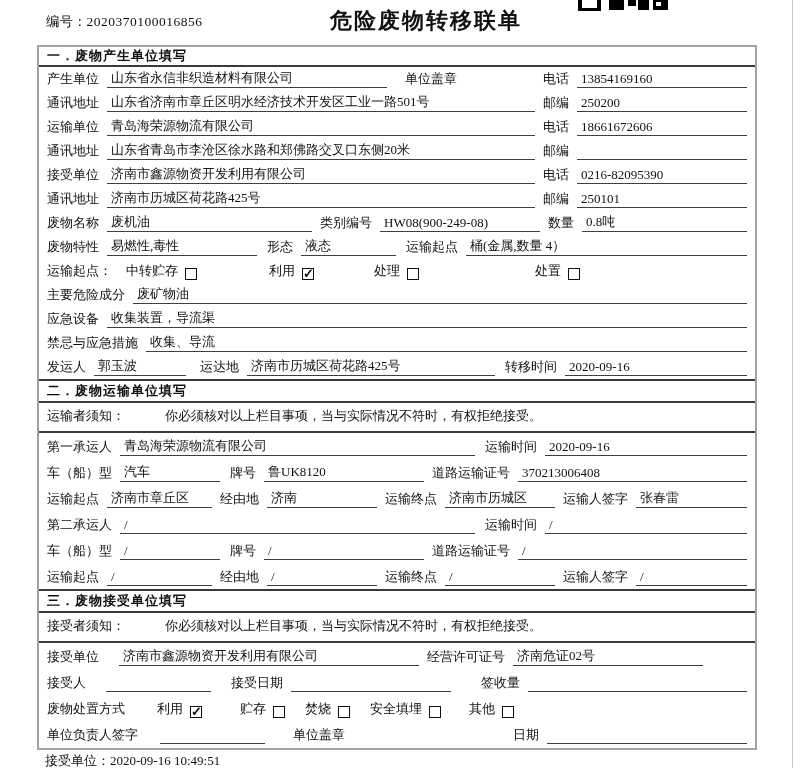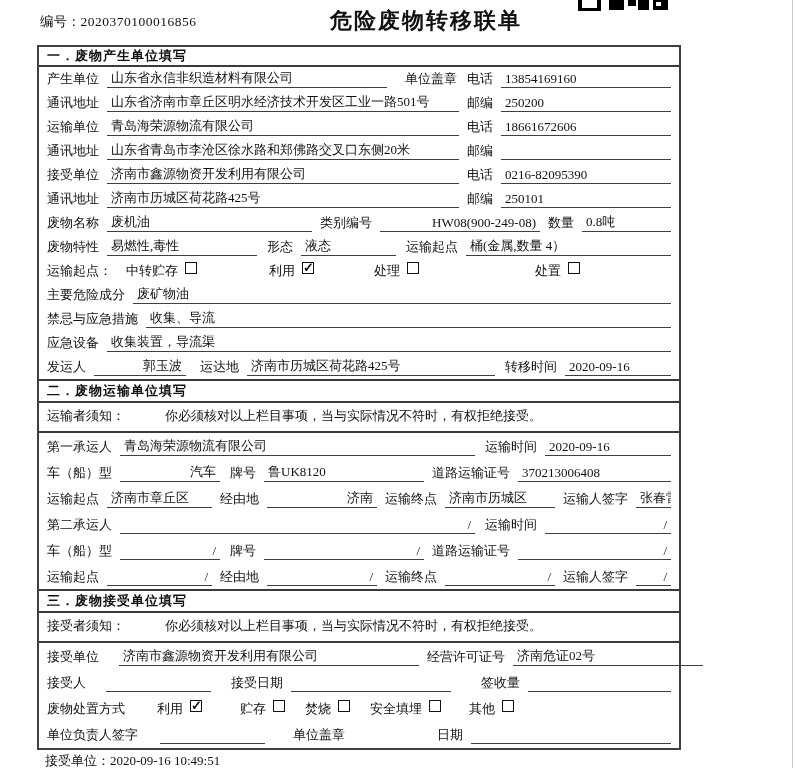--- a/index.html
+++ b/index.html
@@ -3,50 +3,50 @@
 <meta charset="utf-8">
 <style>
   * { margin:0; padding:0; box-sizing:border-box; }
   html,body { background:#fff; }
   #page {
     position:relative; width:796px; height:768px; background:#ffffff;
     font-family:"Liberation Serif","DejaVu Serif",serif;
     color:#111; overflow:hidden;
   }
   
-  #serial { position:absolute; left:40px; top:13px; font-size:13.5px; white-space:nowrap;text-align:right; }
+  #serial { position:absolute; left:46px; top:13px; font-size:13.5px; white-space:nowrap;text-align:right; }
   #serial .num { letter-spacing:.5px; }
   #doc-title { position:absolute; left:330px; top:6px; font-size:22px; font-weight:bold; letter-spacing:2px; white-space:nowrap; }
   
   #qr { position:absolute; left:578px; top:0; width:90px; height:11px; }
   
   #page-edge { position:absolute; right:3px; top:0; bottom:0; width:1px; background:#c9c9c9; }
 
   
-  #doc-table { position:absolute; left:37px; top:45px; width:644px; height:705px; border:2px solid #404040; background:#fff; }
+  #doc-table { position:absolute; left:37px; top:45px; width:720px; height:705px; border:2px solid #a3a3a3; background:#fff; }
   .sec-hdr { height:20px; display:flex; align-items:center; padding:0 8px; font-weight:bold; font-size:13px; border-bottom:2px solid #3a3a3a; letter-spacing:1px; }
   .sec-hdr.bt { border-top:2px solid #3a3a3a; height:24px; }
   .row { display:flex; align-items:flex-end; height:24px; padding:8px 8px 3px 8px; font-size:13px; }
   .row.h26 { height:26px; }
   .row.notice { height:30px; border-bottom:2px solid #3a3a3a; padding-bottom:6px;gap:40px; }
   .lbl { white-space:nowrap; margin-right:8px; flex:none; }
   .plain { white-space:nowrap; flex:none; }
   .fld { border-bottom:1px solid #3f3f3f; padding:0 4px; white-space:nowrap; overflow:hidden; flex:none; min-height:16px; }
   .fld.g { flex:1 1 auto; }
-  .fld.c { text-align:right; }
+  .fld.c { text-align:left; }
   .sp { flex:1 1 auto; }
   .w92{width:92px}.w100{width:100px}.w105{width:105px}.w95{width:95px}.w110{width:110px}
   .w150{width:150px}.w160{width:160px}.w170{width:170px}.w190{width:190px}.w200{width:200px}
   .w205{width:205px}.w248{width:248px}.w280{width:280px}.w300{width:300px}.w355{width:355px}
   .ml6{margin-left:6px}.ml8{margin-left:8px}.ml10{margin-left:10px}.ml12{margin-left:12px}
   .ml14{margin-left:14px}.ml18{margin-left:18px}.ml24{margin-left:24px}.ml28{margin-left:28px}
   .ml30{margin-left:30px}.ml38{margin-left:38px}.ml40{margin-left:20px}.ml72{margin-left:72px}
   .ml81{margin-left:60px}.ml116{margin-left:116px}
   
-  .opt { display:flex; align-items:flex-start; white-space:nowrap; flex:none; }
+  .opt { display:flex; align-items:flex-end; white-space:nowrap; flex:none; }
   .box { width:12px; height:12px; border:1.5px solid #111; display:inline-block; margin-left:7px; position:relative; flex:none; }
   .box.checked::after { content:"✓"; position:absolute; left:0px; top:-3px; font-size:13px; font-weight:bold; color:#111; }
   
   #print-time { position:absolute; left:45px; top:752px; font-size:13px; white-space:nowrap; }
 </style>
 </head>
 <body>
 
 <div id="page">
 
@@ -154,27 +154,27 @@
         <span class="box"></span>
       </span>
     </div>
 
     <div class="row">
       <span class="lbl">主要危险成分</span>
       <span class="fld g">废矿物油</span>
     </div>
 
     <div class="row">
+      <span class="lbl">应急设备</span>
+      <span class="fld g">收集装置，导流渠</span>
+    </div>
+
+    <div class="row">
       <span class="lbl">禁忌与应急措施</span>
       <span class="fld g">收集、导流</span>
-    </div>
-
-    <div class="row">
-      <span class="lbl">应急设备</span>
-      <span class="fld g">收集装置，导流渠</span>
     </div>
 
     <div class="row">
       <span class="lbl">发运人</span>
       <span class="fld w92 c">郭玉波</span>
       <span class="lbl ml14">运达地</span>
       <span class="fld w248">济南市历城区荷花路425号</span>
       <span class="lbl ml10">转移时间</span>
       <span class="fld g">2020-09-16</span>
     </div>

